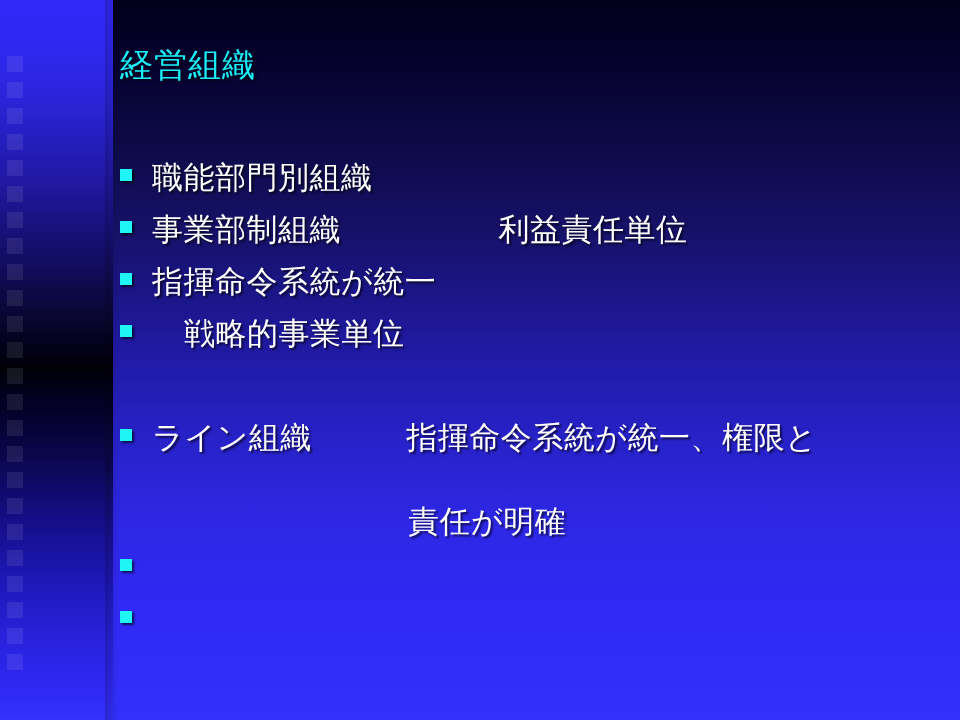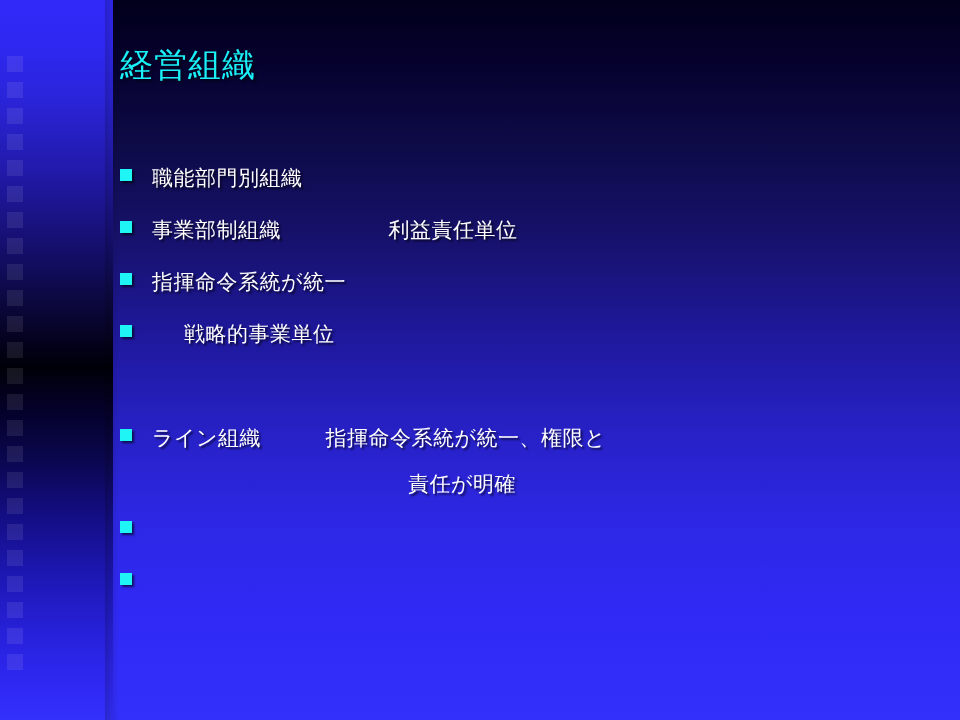--- a/index.html
+++ b/index.html
@@ -113,31 +113,32 @@
     width: 12px;
     height: 12px;
     background: #20f5f5;
     margin-top: 14px;
     margin-right: 20px;
     box-shadow: 2px 2px 2px rgba(0,0,0,0.6);
   }
   .bullet-text {
     flex: 1 1 auto;
     color: #ffffff;
-    font-size: 21px;
+    font-size: 31px;
     font-weight: 400;
     line-height: 46px;
     letter-spacing: 0.5px;
     text-shadow: 2px 2px 2px rgba(0,0,0,0.65);
     white-space: pre-wrap;
   }
   .bullet-text .cont {
     display: block;
     text-indent: 0;
     padding-left: 256px;
+    margin-top: 38px;
   }
 </style>
 </head>
 <body>
 
 <div class="slide">
 
   <div class="sidebar">
     <div class="squares">
         <div class="sq" style="top: 0px;"></div>

